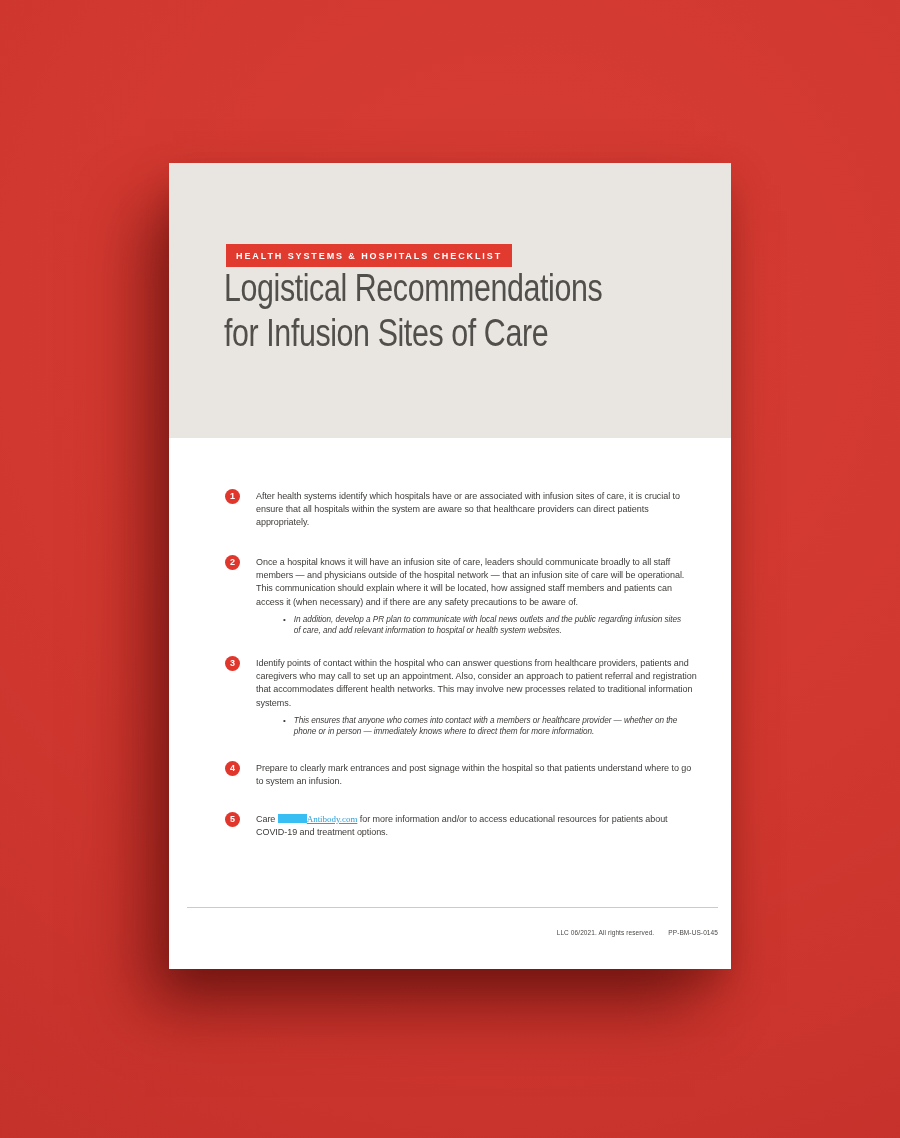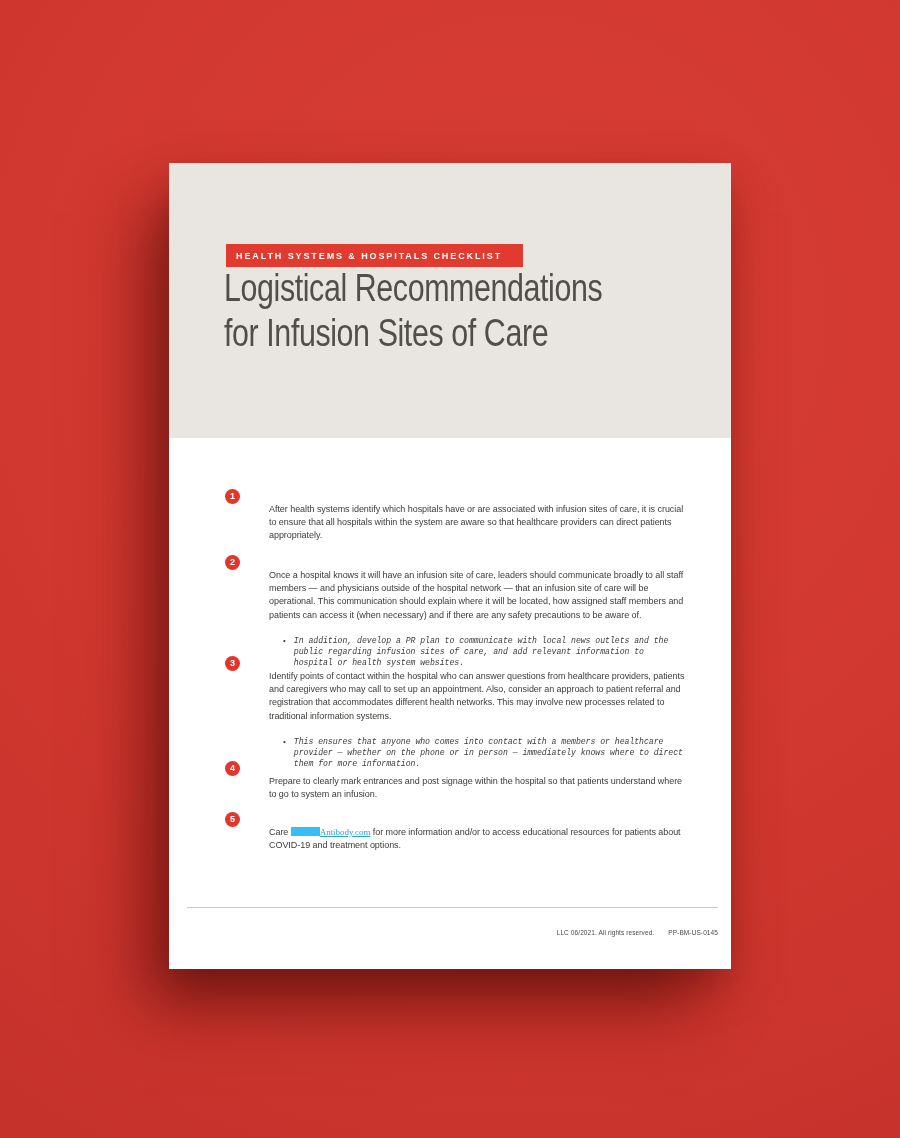--- a/index.html
+++ b/index.html
@@ -15,50 +15,50 @@
                0 18px 36px -4px rgba(110,20,14,0.5);
   }
   .header{
     position:absolute;left:0;top:0;width:562px;height:275px;
     background:#e9e5e1;
   }
   .badge{
     position:absolute;left:57px;top:81px;
     background:#e13a2f;color:#ffffff;
     font-size:9px;font-weight:bold;letter-spacing:1.9px;
-    padding:7px 21px 6px 10px;white-space:nowrap;
+    padding:7px 10px 6px 10px;white-space:nowrap;
   }
   .title{
     position:absolute;left:55px;top:103px;
     font-size:38px;line-height:45px;font-weight:400;
     color:#514f4b;letter-spacing:-0.5px;
     transform:scaleX(0.8);transform-origin:left top;white-space:nowrap;
   }
   .item{
     position:absolute;left:56px;width:482px;
     display:flex;gap:16px;align-items:flex-start;
   }
   .num{
     flex:none;width:15px;height:15px;border-radius:50%;
     background:#e1362b;color:#ffffff;
     font-size:9px;font-weight:bold;line-height:15px;text-align:center;
     margin-top:-1px;
   }
   .itext{width:442px;}
   .body{
-    margin:13px;font-size:9px;line-height:13.2px;letter-spacing:-0.05px;
+    margin:0;font-size:9px;line-height:13.2px;letter-spacing:-0.05px;
     color:#3e3c39;
   }
   .sub{
     display:flex;gap:8px;margin-top:5px;padding-left:27px;width:400px;
   }
   .dot{font-size:8px;line-height:11px;color:#3e3c39;}
   .subtext{
     margin:0;font-size:8.2px;line-height:11px;font-style:italic;
-    color:#3e3c39;letter-spacing:-0.05px;font-family:Liberation Mono, monospace;
+    color:#3e3c39;letter-spacing:-0.05px;
   }
   .redact{
     display:inline-block;width:29px;height:9px;background:#38bef2;
     vertical-align:-1px;
   }
   .doclink{
     color:#2aa0d8;text-decoration:underline;cursor:pointer;font-family:Liberation Serif, serif;
   }
   .divider{
     position:absolute;left:18px;top:744px;width:531px;height:1px;

